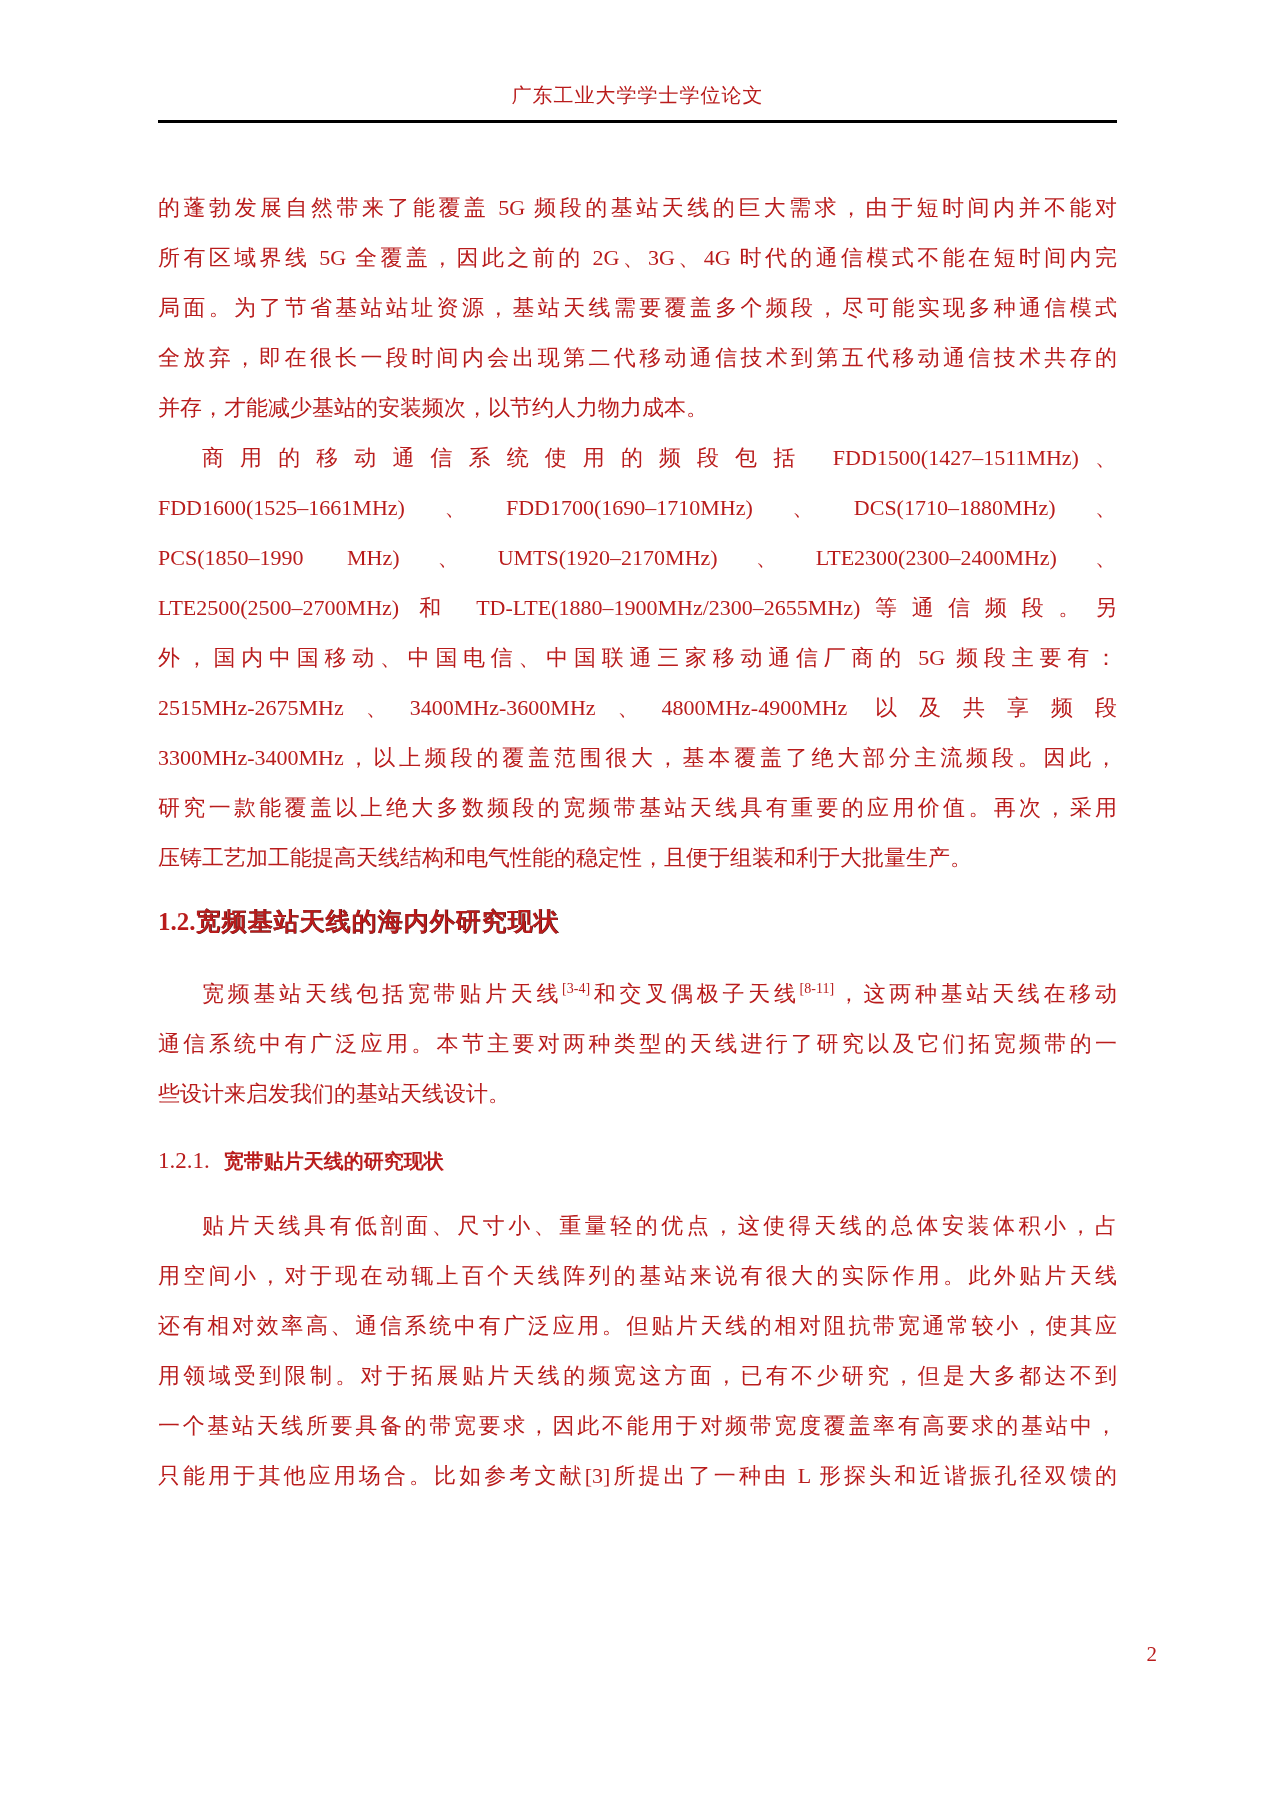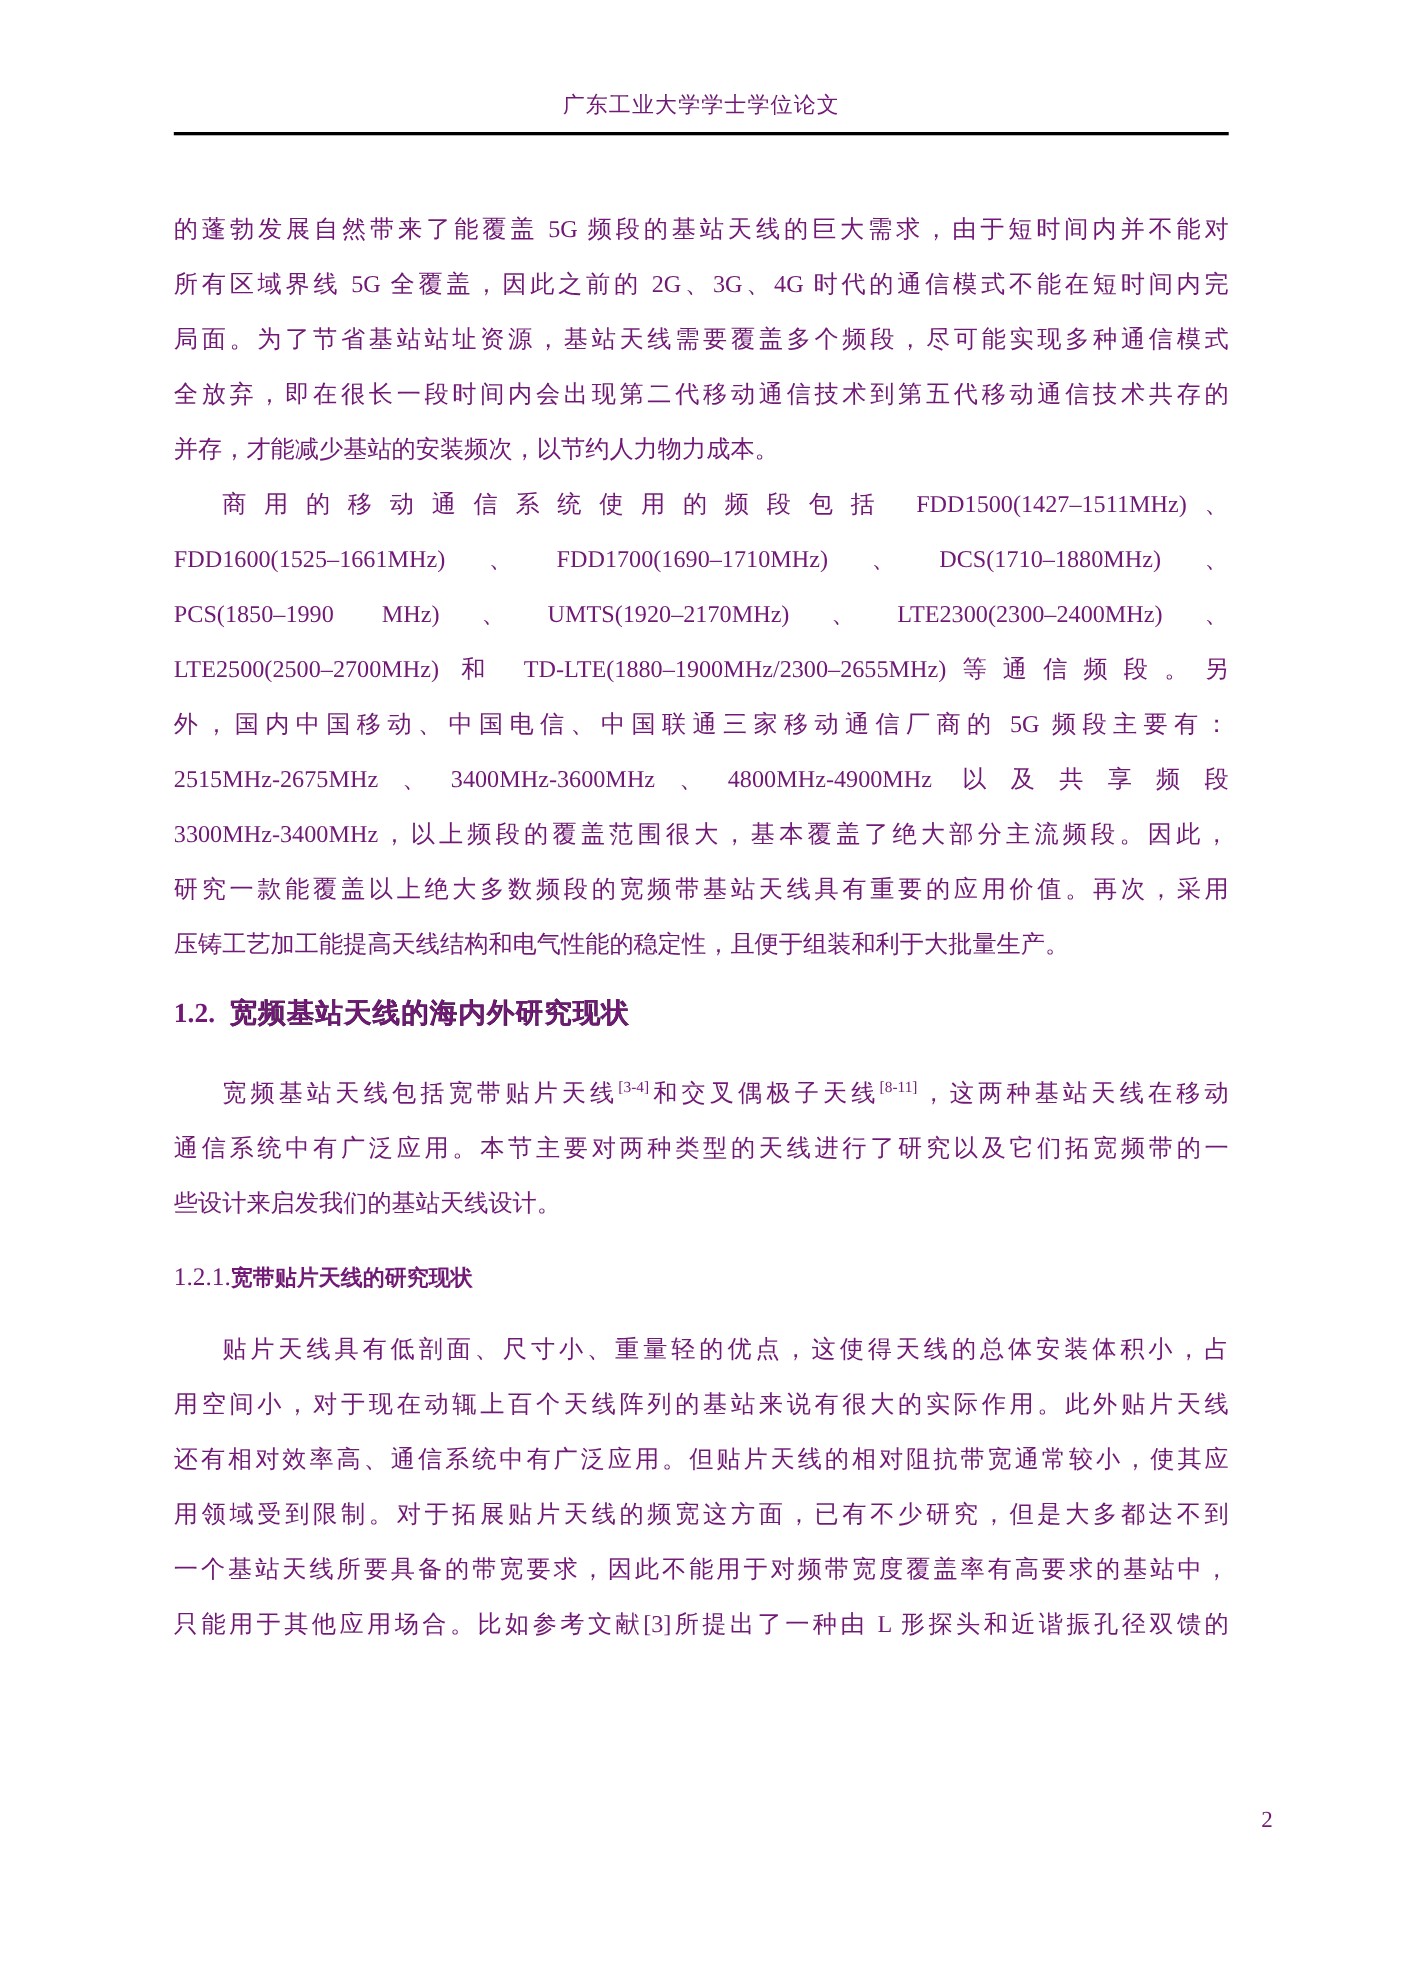--- a/index.html
+++ b/index.html
@@ -1,20 +1,20 @@
 <!DOCTYPE html>
 <html><head>
 <meta charset="utf-8">
 <style>
   html,body { margin:0; padding:0; background:#ffffff; }
   .page {
     position:relative;
     width:1275px; height:1803px;
     background:#ffffff;
-    color:#701a75;
+    color:#b91c1c;
     font-family:"Liberation Serif","DejaVu Serif",serif;
     overflow:hidden;
   }
   .header {
     margin:0 158px;
     padding-top:82px;
     padding-bottom:11px;
     border-bottom:3px solid #000000;
     text-align:center;
   }
@@ -26,27 +26,27 @@
   .para { font-size:22px; line-height:50px; }
   .line { text-align:justify; text-align-last:justify; }
   .line.last { text-align-last:left; }
   .line.ind { text-indent:44px; }
   .para sup { font-size:14px; line-height:0; vertical-align:super; letter-spacing:0; }
   .h1 {
     margin:22px 0 30px 0;
     font-size:25px; line-height:34px;
     font-weight:bold;
   }
-  .h1 .num { margin-right:13px; }
+  .h1 .num { }
   .h1 .ttl { font-weight:bold; letter-spacing:1px; text-shadow:0.4px 0 0 #111; }
   .h2 {
     margin:26px 0 24px 0;
     font-size:23px; line-height:32px;
   }
-  .h2 .num { font-weight:normal; }
+  .h2 .num { font-weight:normal; margin-right:14px; }
   .h2 .ttl {
     font-weight:bold;
     font-family:"Liberation Sans","DejaVu Sans",sans-serif;
     font-size:20px;
   }
   .pagenum {
     position:absolute;
     top:1642px; right:118px;
     font-size:21px;
   }

